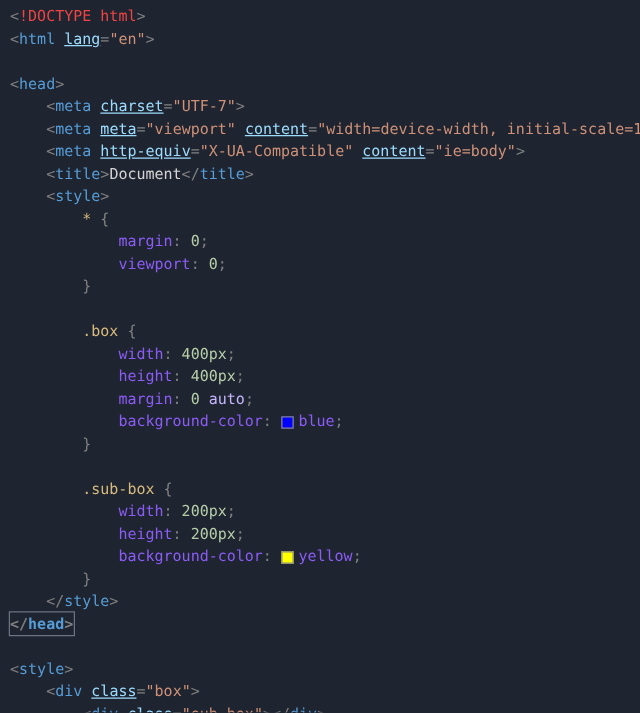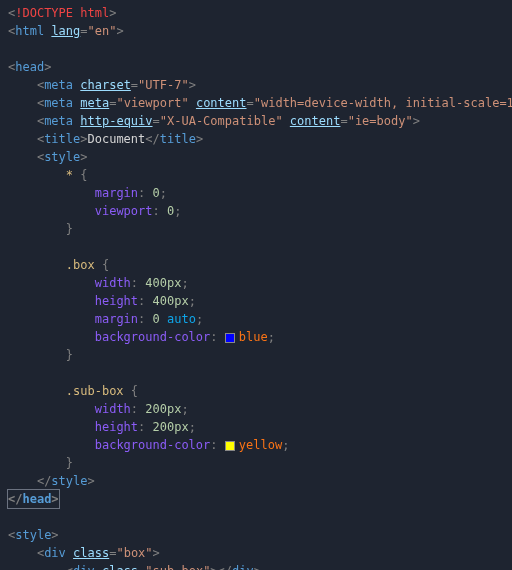--- a/index.html
+++ b/index.html
@@ -22,22 +22,22 @@
   }
   
   .punc   { color: #808080; }          
   .tag    { color: #569cd6; }          
   .doctype{ color: #ef4444; }
   .attr   { color: #9cdcfe; text-decoration: underline; }          
   .str    { color: #ce9178; }          
   .sel    { color: #d7ba7d; }          
   .prop   { color: #8b5cf6; }          
   .num    { color: #b5cea8; }          
-  .val    { color: #f97316; text-align: right; }          
-  .kw     { color: #0ea5e9; }          
+  .val    { color: #8b5cf6; text-align: right; }          
+  .kw     { color: #c4b5fd; }          
   .sw-blue   { display:inline-block; width:10px; height:10px; border:1px solid #888; background:#0000ff; vertical-align:middle; margin-right:4px; }
   .sw-yellow { display:inline-block; width:10px; height:10px; border:1px solid #888; background:#ffff00; vertical-align:middle; margin-right:4px; }
 </style>
 </head>
 <body>
 
 <pre><span class="line"><span class="punc">&lt;</span><span class="doctype">!DOCTYPE html</span><span class="punc">&gt;</span></span>
 <span class="line"><span class="punc">&lt;</span><span class="tag">html</span> <span class="attr">lang</span><span class="punc">=</span><span class="str">"<span>en</span>"</span><span class="punc">&gt;</span></span>
 <span class="line"> </span>
 <span class="line"><span class="punc">&lt;</span><span class="tag">head</span><span class="punc">&gt;</span></span>

